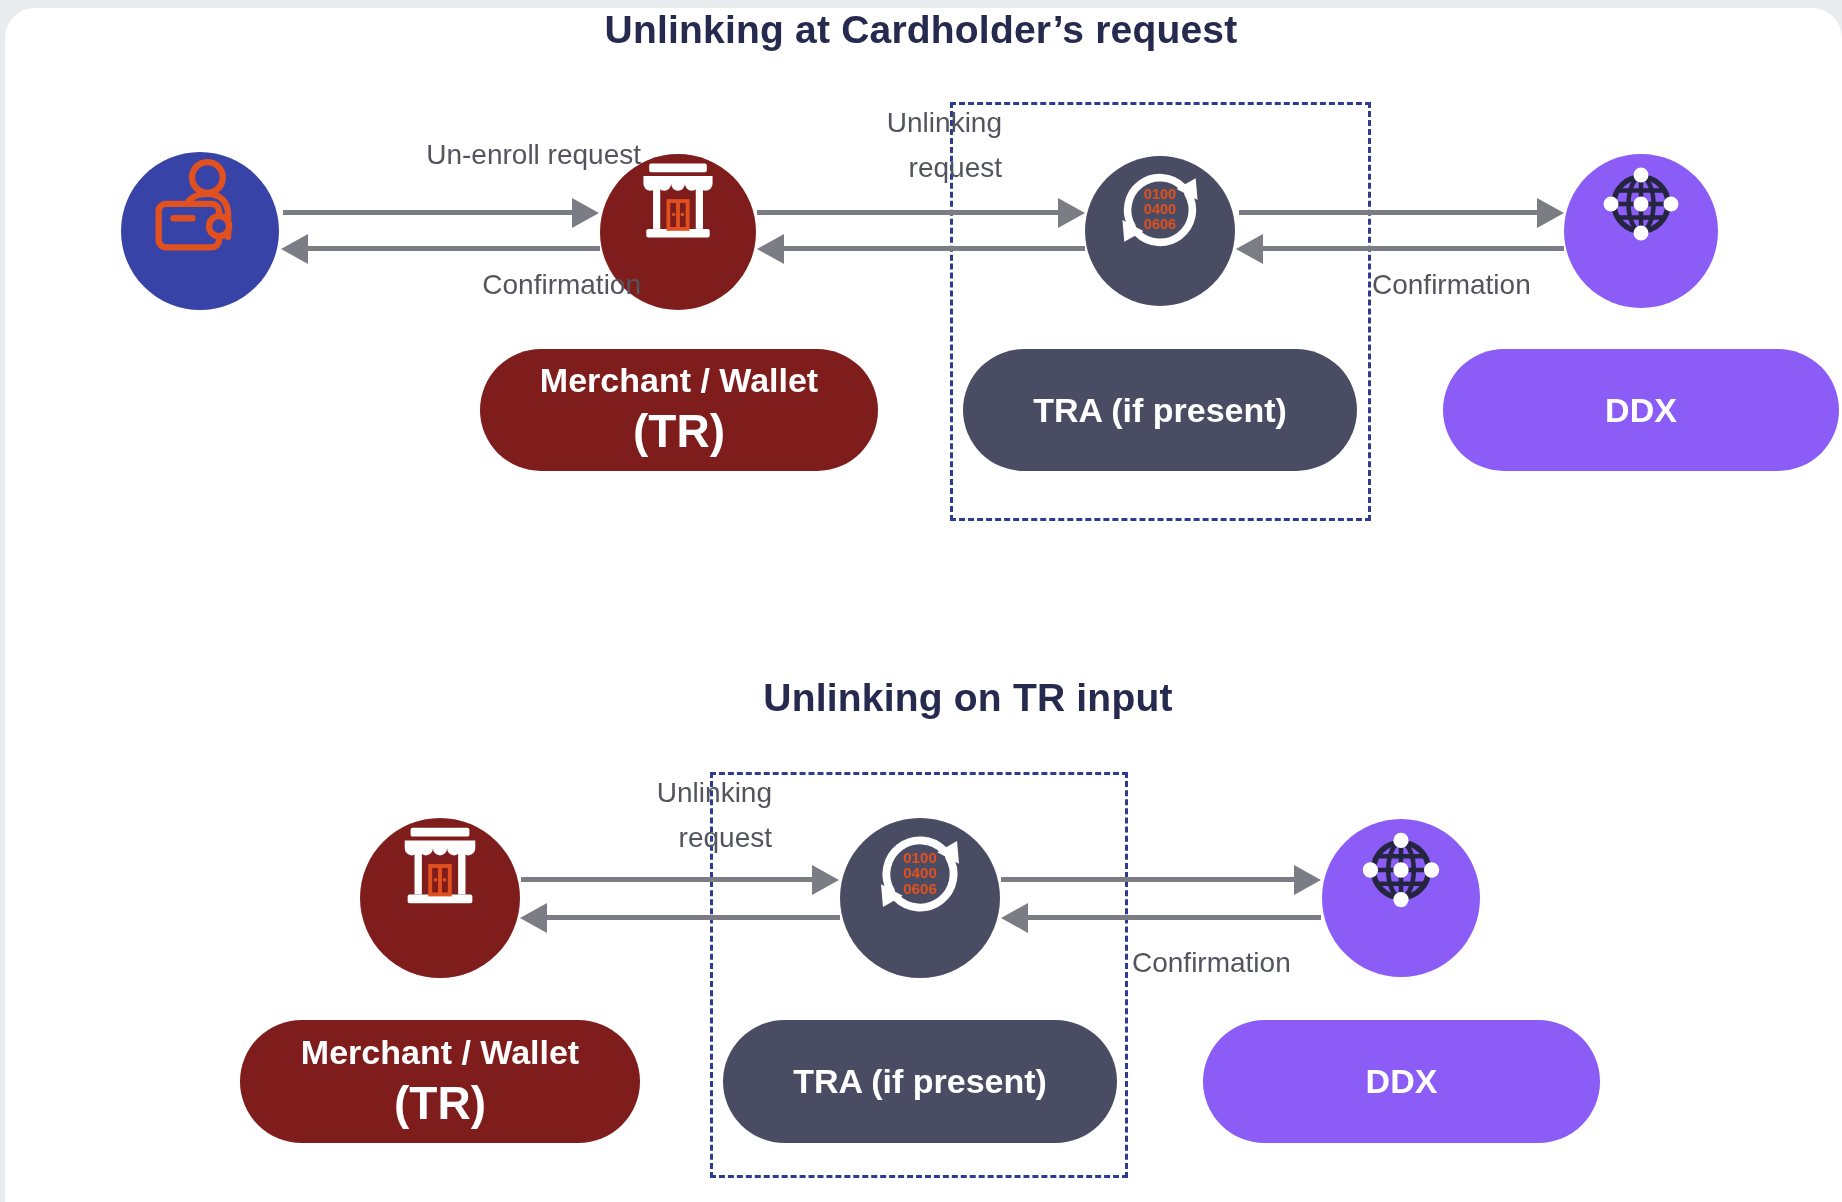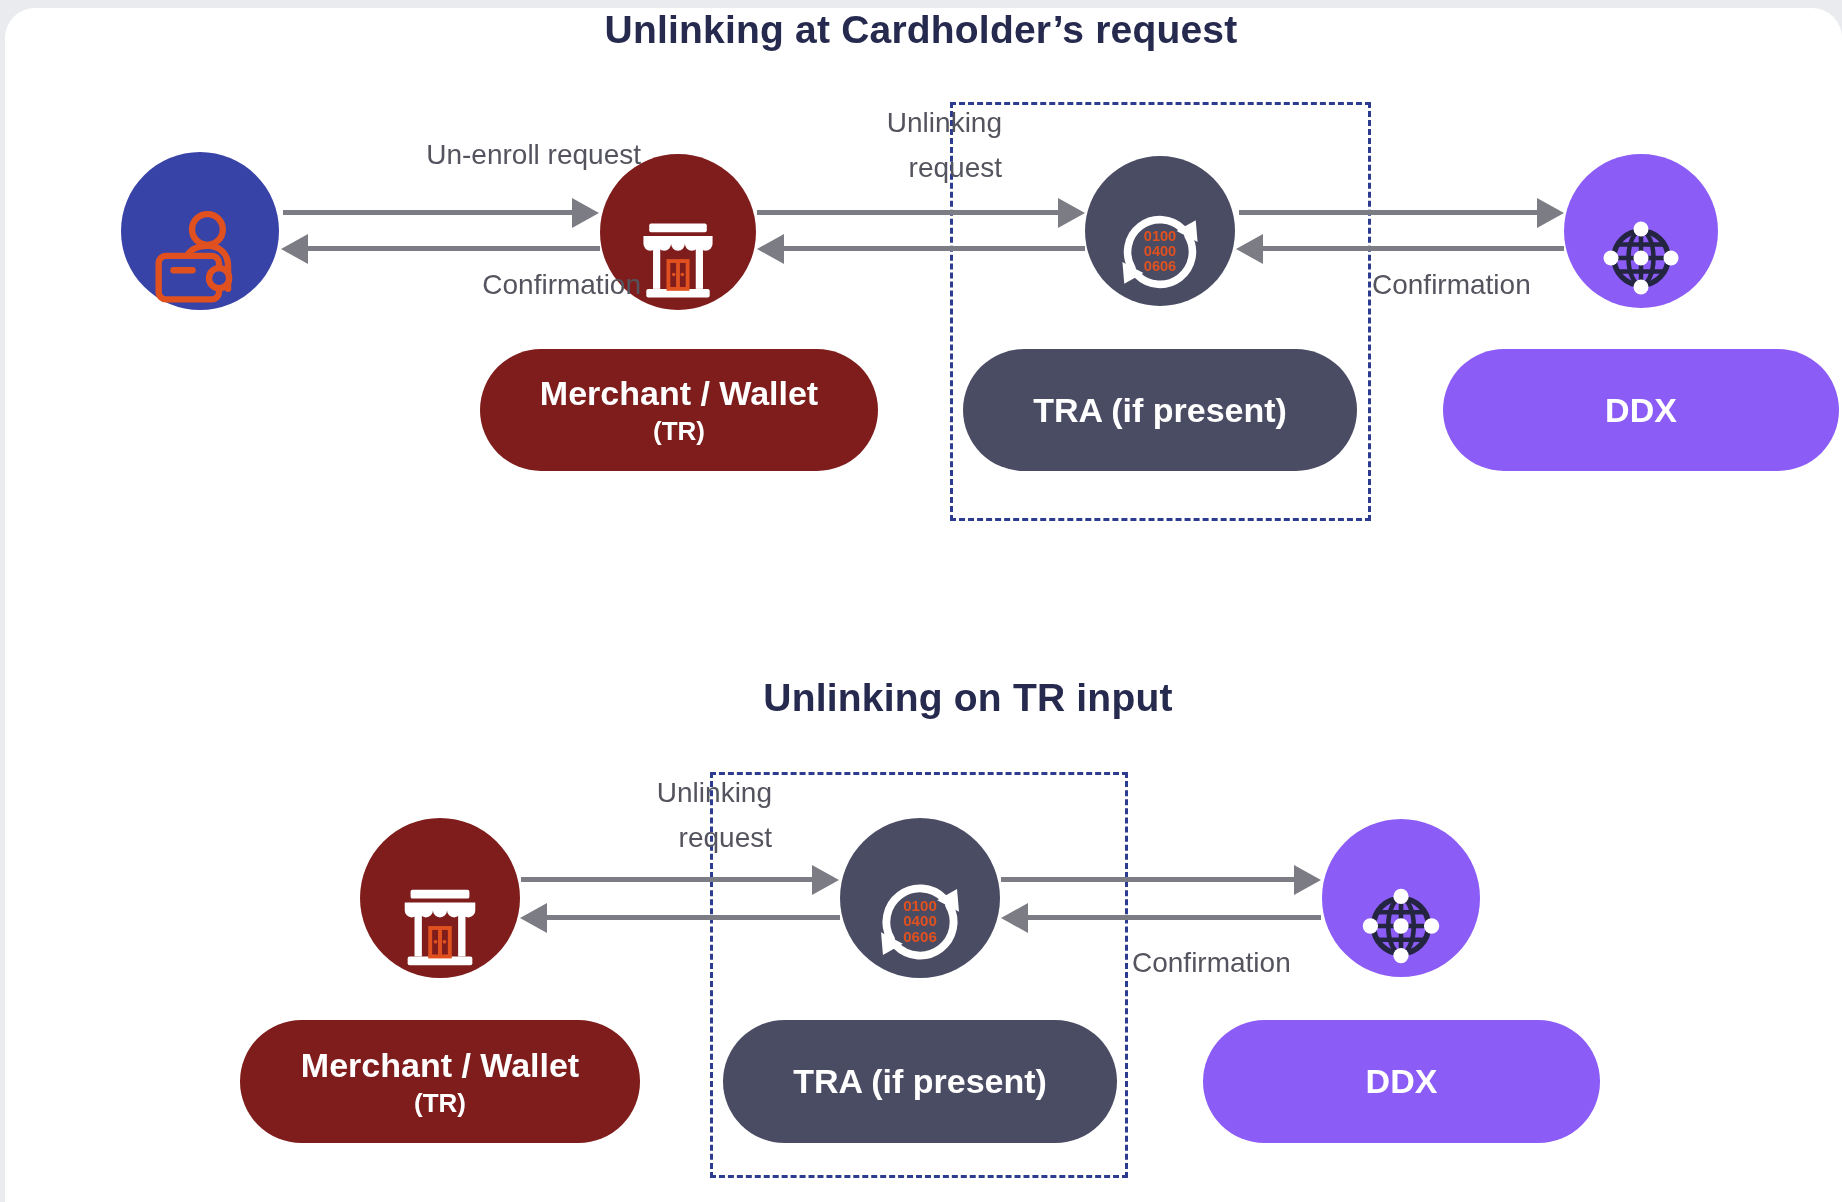--- a/index.html
+++ b/index.html
@@ -2,25 +2,25 @@
 <html><head>
 <meta charset="utf-8">
 <style>
   html,body{margin:0;padding:0;background:#e9ebee;}
   #screen{position:relative;width:1842px;height:1202px;background:#e9ebee;overflow:hidden;
           font-family:"Liberation Sans",sans-serif;}
   .card{position:absolute;left:5px;top:8px;width:1837px;height:1194px;background:#ffffff;
         border-radius:30px 30px 0 0;}
   .diagram-title{position:absolute;left:0;width:1842px;text-align:center;
         font-size:39px;font-weight:700;color:#252a4e;letter-spacing:.2px;}
-  .circle{position:absolute;border-radius:50%;display:flex;align-items:flex-end;justify-content:center;}
+  .circle{position:absolute;border-radius:50%;display:flex;align-items:flex-start;justify-content:center;}
   .pill{position:absolute;border-radius:70px;color:#ffffff;display:flex;flex-direction:column;
         align-items:center;justify-content:center;font-weight:700;font-size:34px;line-height:1.3;
         text-align:center;}
-  .pill .l2{font-size:26px;}
+  .pill .l2{font-size:46px;}
   .bg-blue{background:#3843a7;}
   .bg-navy{background:#7f1d1d;}
   .bg-slate{background:#4a4c63;}
   .bg-rust{background:#8b5cf6;}
   .arrow{position:absolute;height:5px;background:#7c7c85;}
   .arrow.right::after{content:"";position:absolute;left:100%;top:50%;margin-top:-15px;
         border-top:15px solid transparent;border-bottom:15px solid transparent;
         border-left:27px solid #7c7c85;}
   .arrow.left::before{content:"";position:absolute;right:100%;top:50%;margin-top:-15px;
         border-top:15px solid transparent;border-bottom:15px solid transparent;

